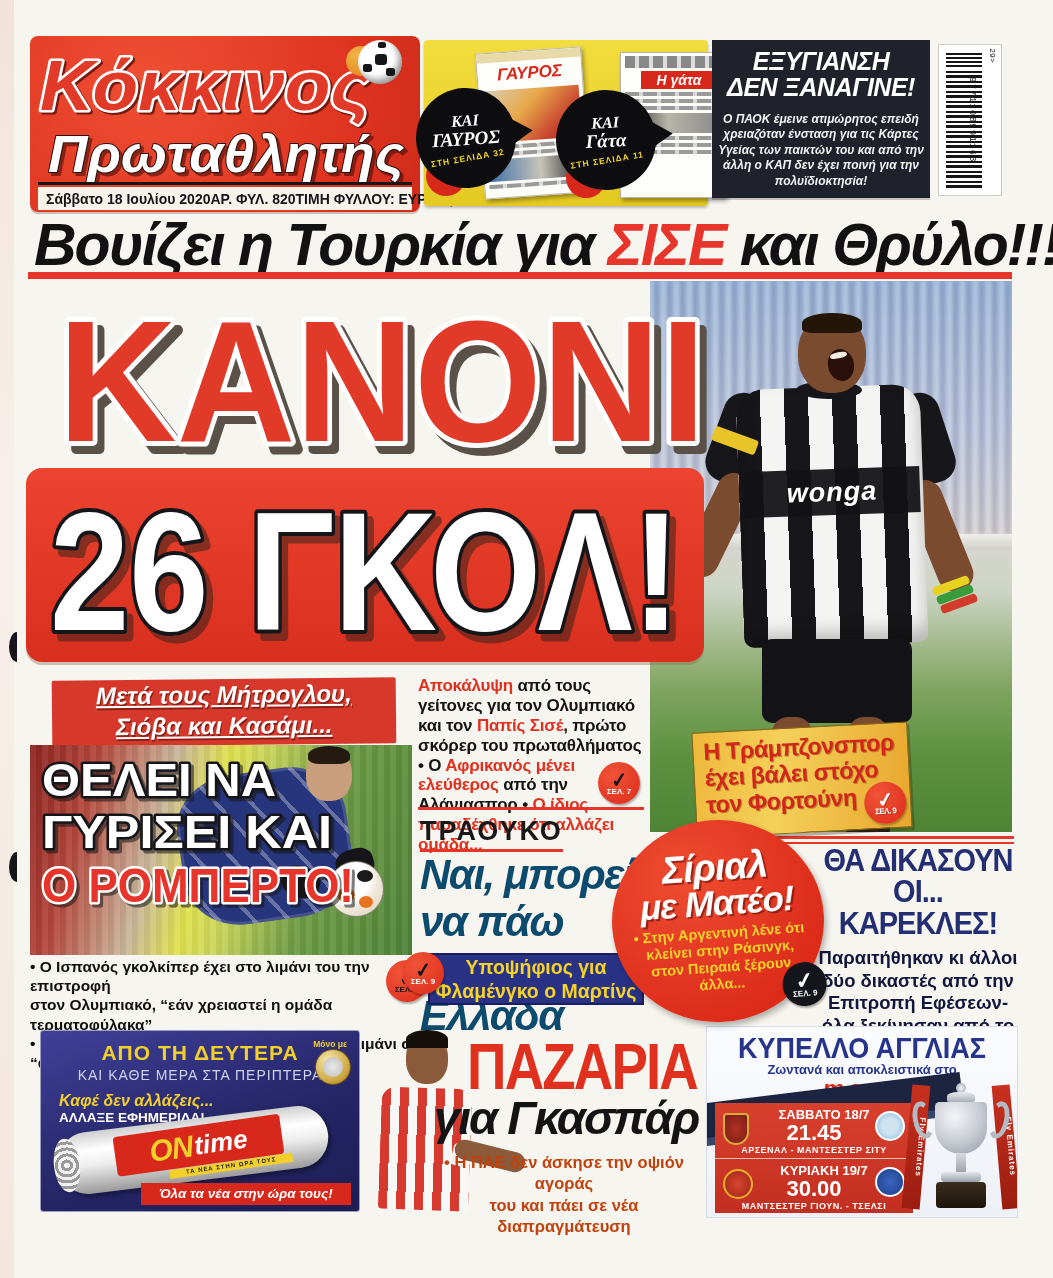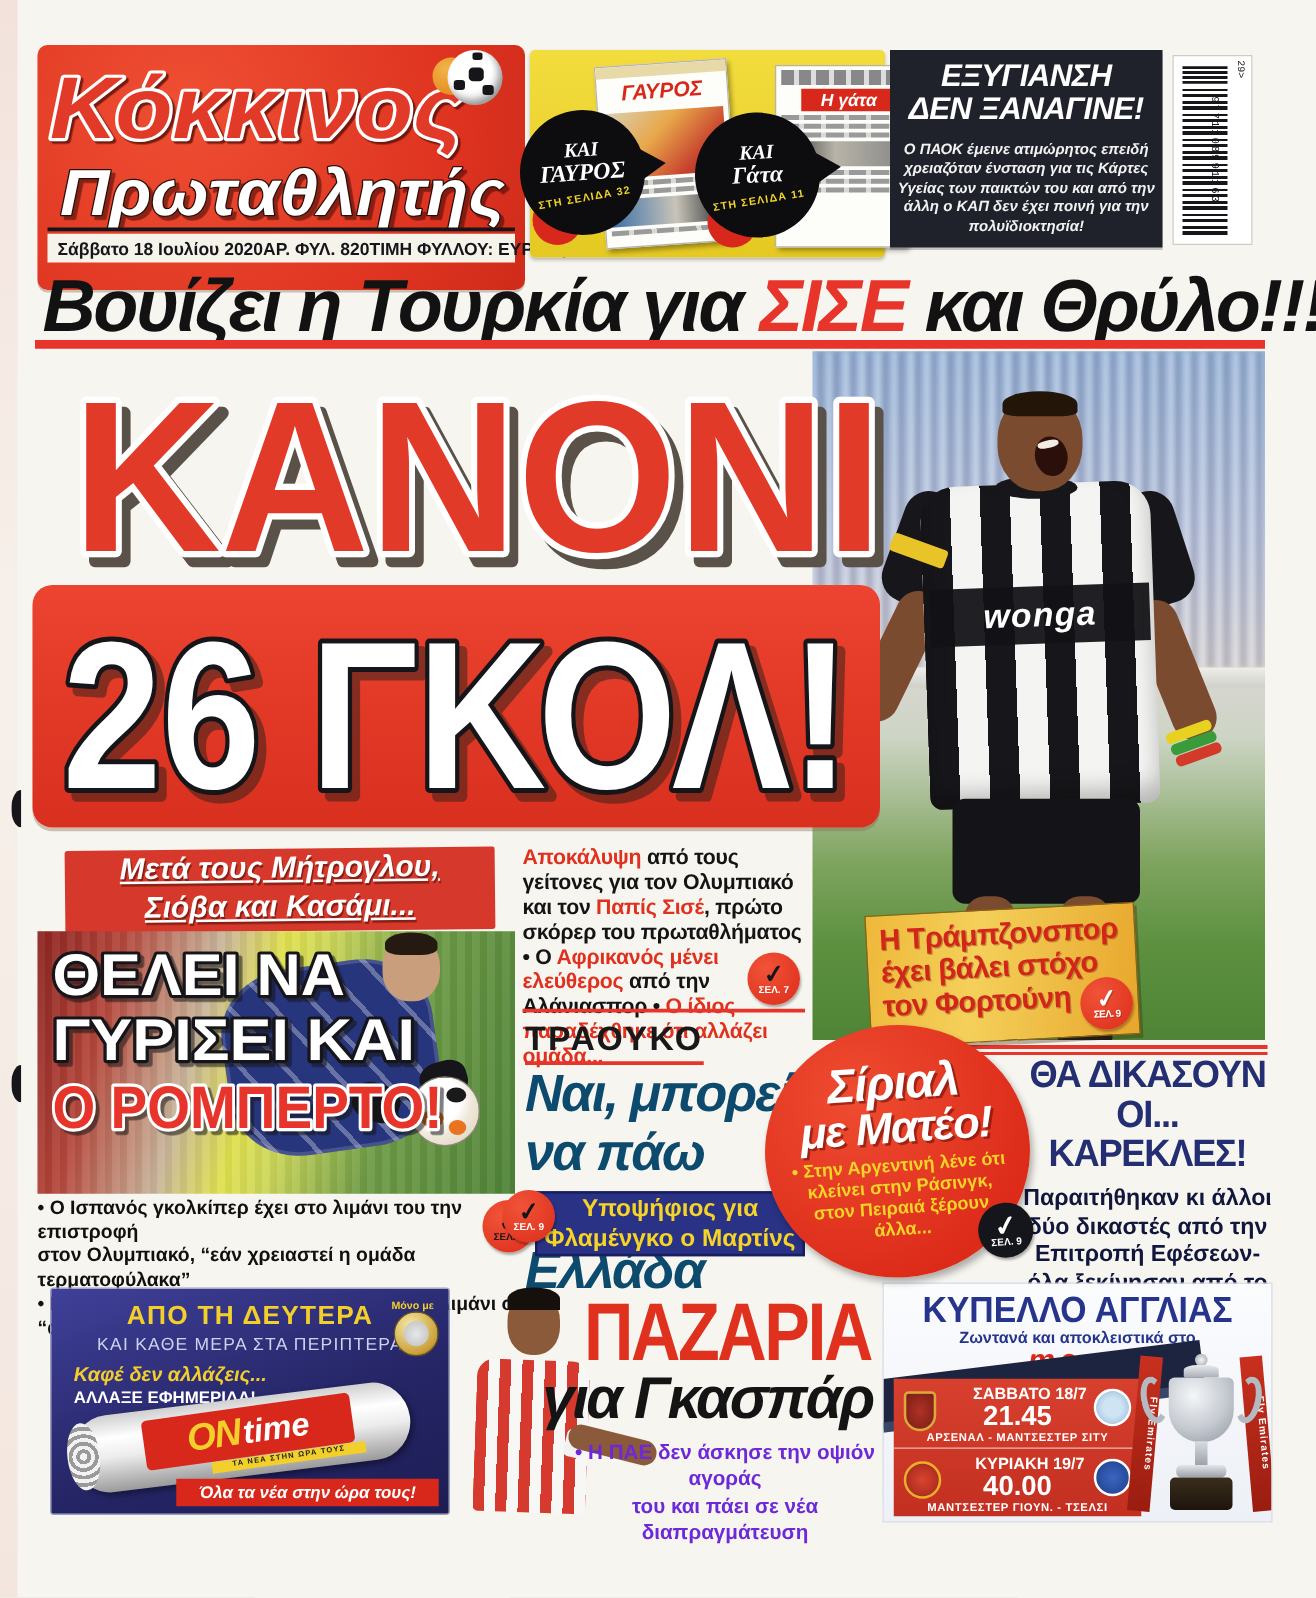--- a/index.html
+++ b/index.html
@@ -6,21 +6,21 @@
   #page{position:relative;width:1053px;height:1278px;margin:0 auto;background:#f7f5ef;
         overflow:hidden;font-family:"Liberation Sans",sans-serif;}
   #page *{box-sizing:border-box;}
   .abs{position:absolute;}
 
   
   .edge-strip{left:0;top:0;width:14px;height:100%;background:linear-gradient(180deg,#f3e2dc,#f7f0ea 40%,#f3e6df);}
   .regmark{left:9px;width:16px;height:30px;border-left:8px solid #15151a;border-radius:50%;}
 
   
-  .masthead{left:30px;top:36px;width:390px;height:196px;border-radius:8px;
+  .masthead{left:30px;top:36px;width:390px;height:176px;border-radius:8px;
             background:radial-gradient(circle at 30% 25%,#ef4f33,#de3320 70%,#cf2b1a);
             box-shadow:0 2px 0 rgba(120,90,70,.35);}
   .mast-bar{left:8px;top:146px;width:374px;height:3px;background:#15151a;}
   .date-strip{left:8px;top:151px;width:374px;height:23px;background:#f6f3ea;display:flex;
               align-items:center;justify-content:space-between;padding:0 8px;font-weight:bold;
               font-size:14px;color:#15151a;white-space:nowrap;}
   .ball-orange{right:44px;top:10px;width:30px;height:30px;border-radius:50%;
                background:radial-gradient(circle at 35% 30%,#f2b44a,#e07f10);}
   .ball-soccer{right:18px;top:4px;width:44px;height:44px;border-radius:50%;
                background:radial-gradient(circle at 38% 32%,#ffffff 45%,#d8d8d8);
@@ -196,21 +196,21 @@
         background:repeating-linear-gradient(90deg,#d63a2f 0 9px,#f7f7f5 9px 18px);}
   .gp-head{position:absolute;left:38px;top:8px;width:42px;height:50px;background:#8a5a3a;border-radius:45%;}
   .gp-hair{position:absolute;left:0px;top:-4px;width:42px;height:18px;background:#15100c;border-radius:50% 50% 0 0;}
   .gp-arm{position:absolute;left:86px;top:120px;width:72px;height:20px;background:#8a5a3a;border-radius:10px;transform:rotate(14deg);}
   .gp-cuff{position:absolute;left:84px;top:118px;width:16px;height:22px;background:#f2f2f2;border-radius:4px;transform:rotate(14deg);}
   .gp-red{position:absolute;left:92px;top:2px;width:244px;text-align:center;color:#e0301e;font-weight:900;
         font-size:57px;letter-spacing:-2px;transform:scale(.96,1.15);transform-origin:top center;}
   .gp-black{position:absolute;left:60px;top:64px;width:276px;text-align:center;color:#141414;font-weight:900;
         font-style:italic;font-size:47px;letter-spacing:-2px;}
   .gp-bullets{position:absolute;left:56px;top:126px;width:280px;text-align:center;font-size:16.5px;font-weight:800;
-        line-height:1.3;color:#6d28d9;margin-left:16px;}
+        line-height:1.3;color:#c2410c;}
 
   
   .facup{left:706px;top:1026px;width:312px;height:192px;background:linear-gradient(#fbfcfe,#edf0f6);
          border:1px solid #d8dce8;overflow:hidden;text-align:center;}
   .fc-title{margin-top:6px;color:#27348c;font-size:27px;font-weight:700;transform:scaleY(1.08);letter-spacing:0;}
   .fc-sub{color:#27348c;font-size:13px;font-weight:600;margin-top:-2px;}
   .fc-mega{color:#d8281c;font-size:24px;font-weight:900;font-style:italic;letter-spacing:4px;line-height:1;}
   .fc-band{position:absolute;left:-24px;top:62px;width:280px;height:40px;background:#1c2440;transform:rotate(-7deg);}
   .fc-band2{position:absolute;left:-24px;top:98px;width:260px;height:8px;background:#3a4668;transform:rotate(-7deg);}
   .fc-panel{position:absolute;left:8px;top:76px;width:198px;height:110px;background:linear-gradient(#d8402e,#c22f20);color:#fff;}
@@ -503,21 +503,21 @@
       <div class="fc-row">
         <div class="crest shield" style="left:8px;top:10px;"></div>
         <div class="fc-day">ΣΑΒΒΑΤΟ 18/7</div>
         <div class="fc-time">21.45</div>
         <div class="fc-match">ΑΡΣΕΝΑΛ - ΜΑΝΤΣΕΣΤΕΡ ΣΙΤΥ</div>
         <div class="crest circle city" style="right:8px;top:8px;"></div>
       </div>
       <div class="fc-row">
         <div class="crest circle utd" style="left:8px;top:10px;"></div>
         <div class="fc-day">ΚΥΡΙΑΚΗ 19/7</div>
-        <div class="fc-time">40.00</div>
+        <div class="fc-time">30.00</div>
         <div class="fc-match">ΜΑΝΤΣΕΣΤΕΡ ΓΙΟΥΝ. - ΤΣΕΛΣΙ</div>
         <div class="crest circle che" style="right:8px;top:8px;"></div>
       </div>
     </div>
     <div class="trophy">
       <div class="ribbon" style="left:0;transform:rotate(5deg);">Fly Emirates</div>
       <div class="ribbon" style="right:0;transform:rotate(-5deg);">Fly Emirates</div>
       <div class="cup-knob"></div>
       <div class="cup-lid"></div>
       <div class="cup-bowl"></div>

